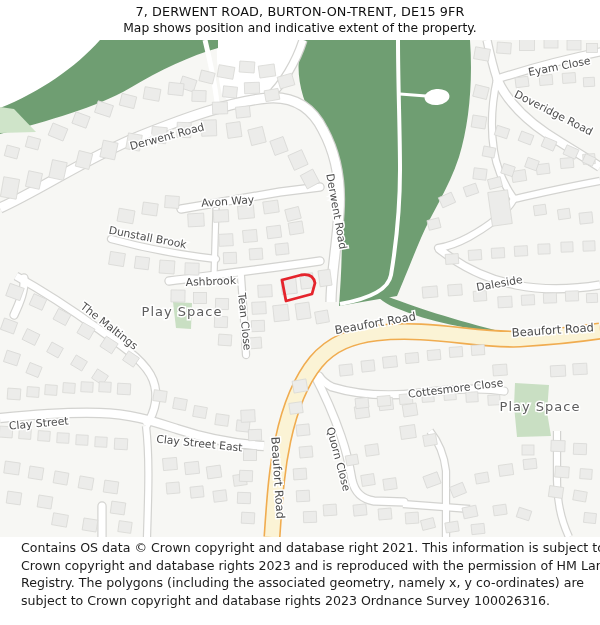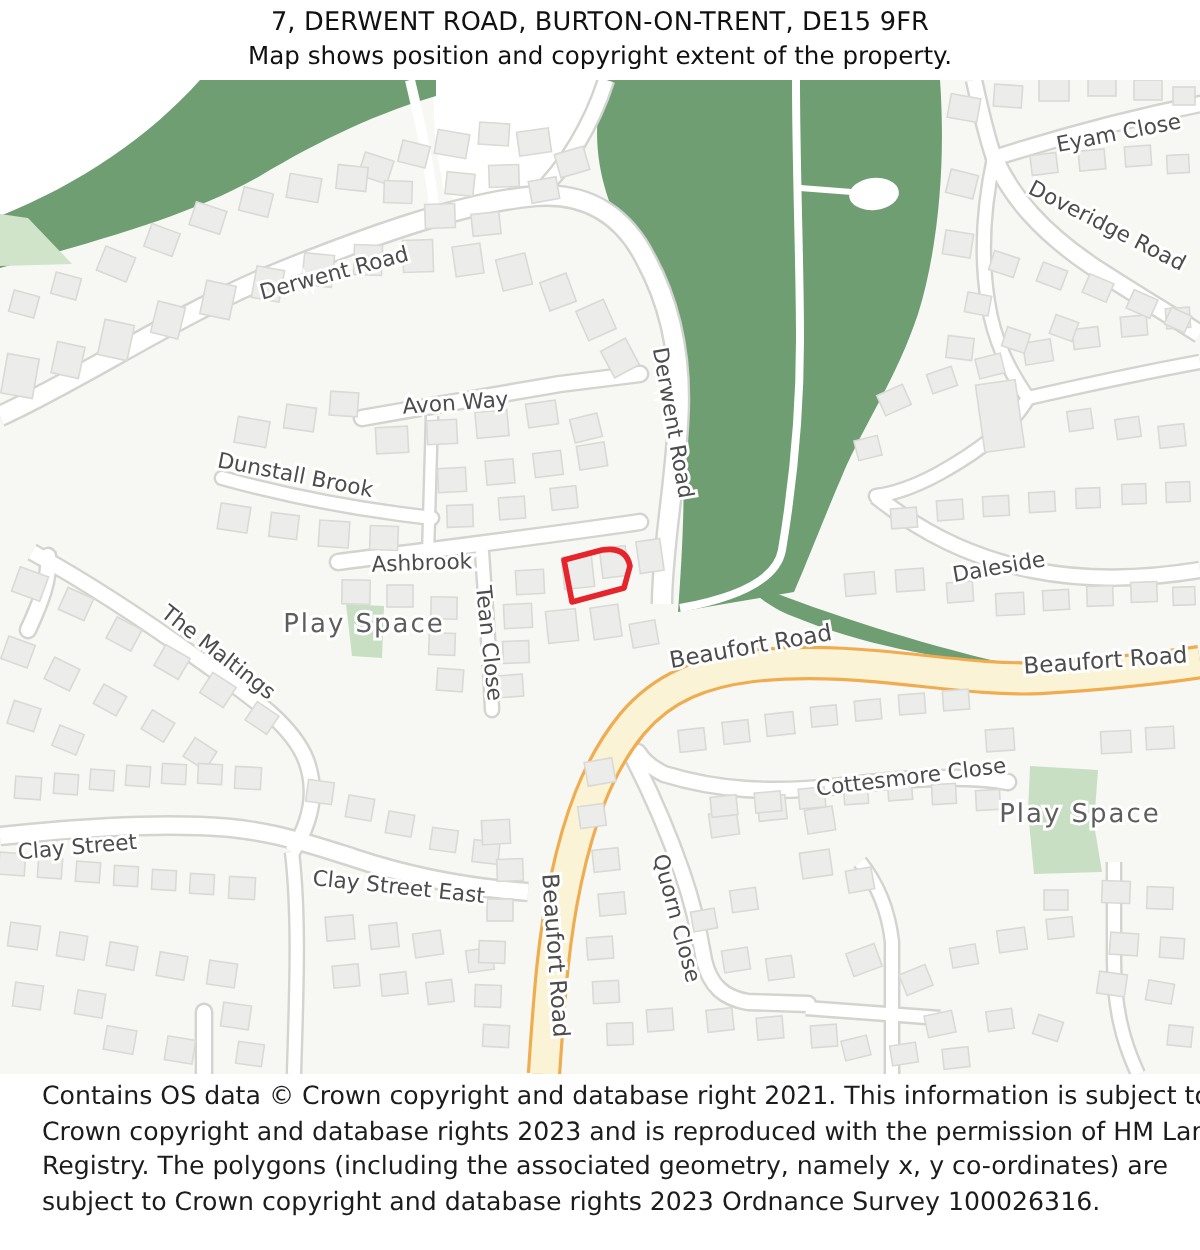--- a/index.html
+++ b/index.html
@@ -14,21 +14,21 @@
   svg text.area{fill:#5d5d5d;letter-spacing:1px;}
   .ftr{position:absolute;top:537px;left:16px;width:600px;height:88px;background:#fff;}
   .ftr p{margin:2px 4px 0 5px;font-size:12.6px;line-height:17.5px;color:#1c1c1c;}
 </style>
 </head>
 <body>
 
 <div class="page">
   <div class="hdr">
     <span class="t1">7, DERWENT ROAD, BURTON-ON-TRENT, DE15 9FR</span>
-    <span class="t2">Map shows position and copyright extent of the property.</span>
+    <span class="t2">Map shows position and indicative extent of the property.</span>
   </div>
   <div class="map-wrap">
     <svg id="map" width="600" height="497" viewBox="0 0 600 497">
         <rect x="0" y="0" width="600" height="497" fill="#f7f7f4"></rect>
         <path d="M 0,0 L 100,0 C 75,28 40,52 0,68 Z" fill="#ffffff"></path>
         <path d="M 217,0 L 303,0 C 294,24 280,46 266,60 C 248,68 232,66 222,55 C 218,38 216,18 217,0 Z" fill="#ffffff"></path>
         <path d="M 100,0 L 218,0 L 218,8 C 190,16 160,30 130,48 C 95,68 50,80 0,94 L 0,68 C 40,52 75,28 100,0 Z" fill="#6f9e72"></path>
         <path d="M 303,0 L 470,0 C 473,42 469,85 459,117 C 448,150 432,172 421,198 C 412,219 404,240 397,256 L 362,262 L 339,266 C 341,238 343,206 341,174 C 339,138 330,106 315,82 C 301,60 293,28 303,0 Z" fill="#6f9e72"></path>
         <path d="M 381,254 C 412,266 456,281 504,292 C 470,290 430,282 396,268 C 388,265 381,260 378,257 Z" fill="#6f9e72"></path>
         <path d="M 0,67 L 14,69 L 36,92 L 0,93 Z" fill="#cfe4c9"></path>

